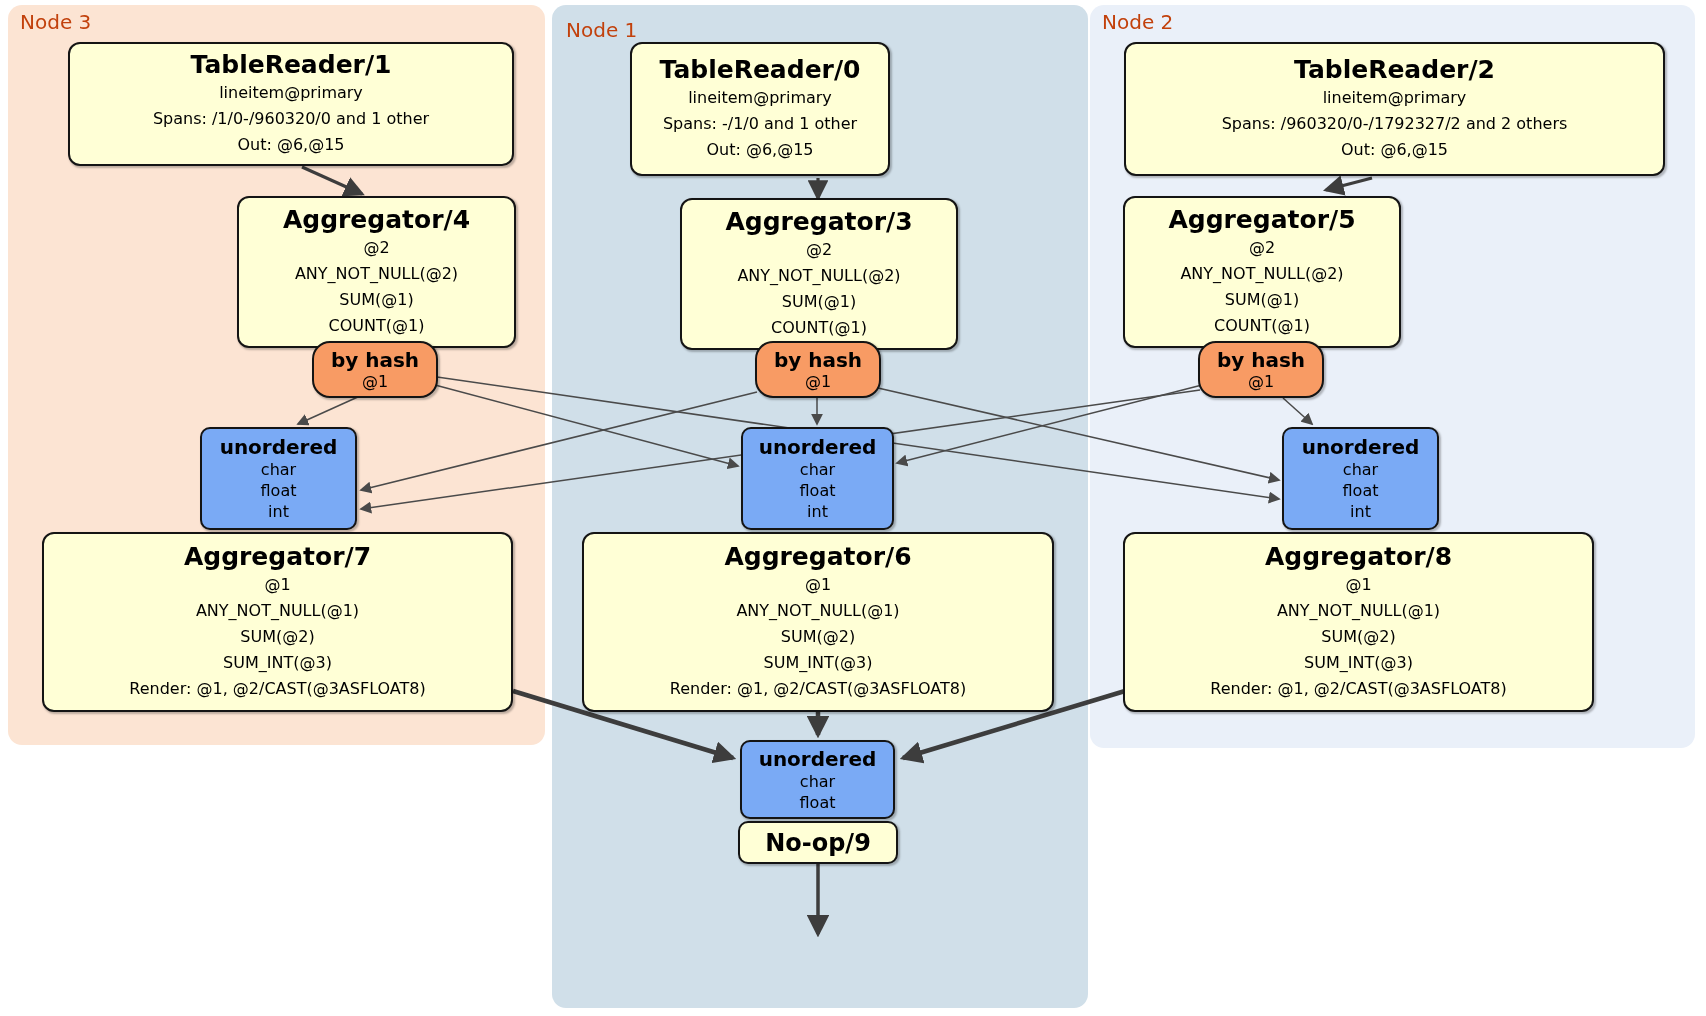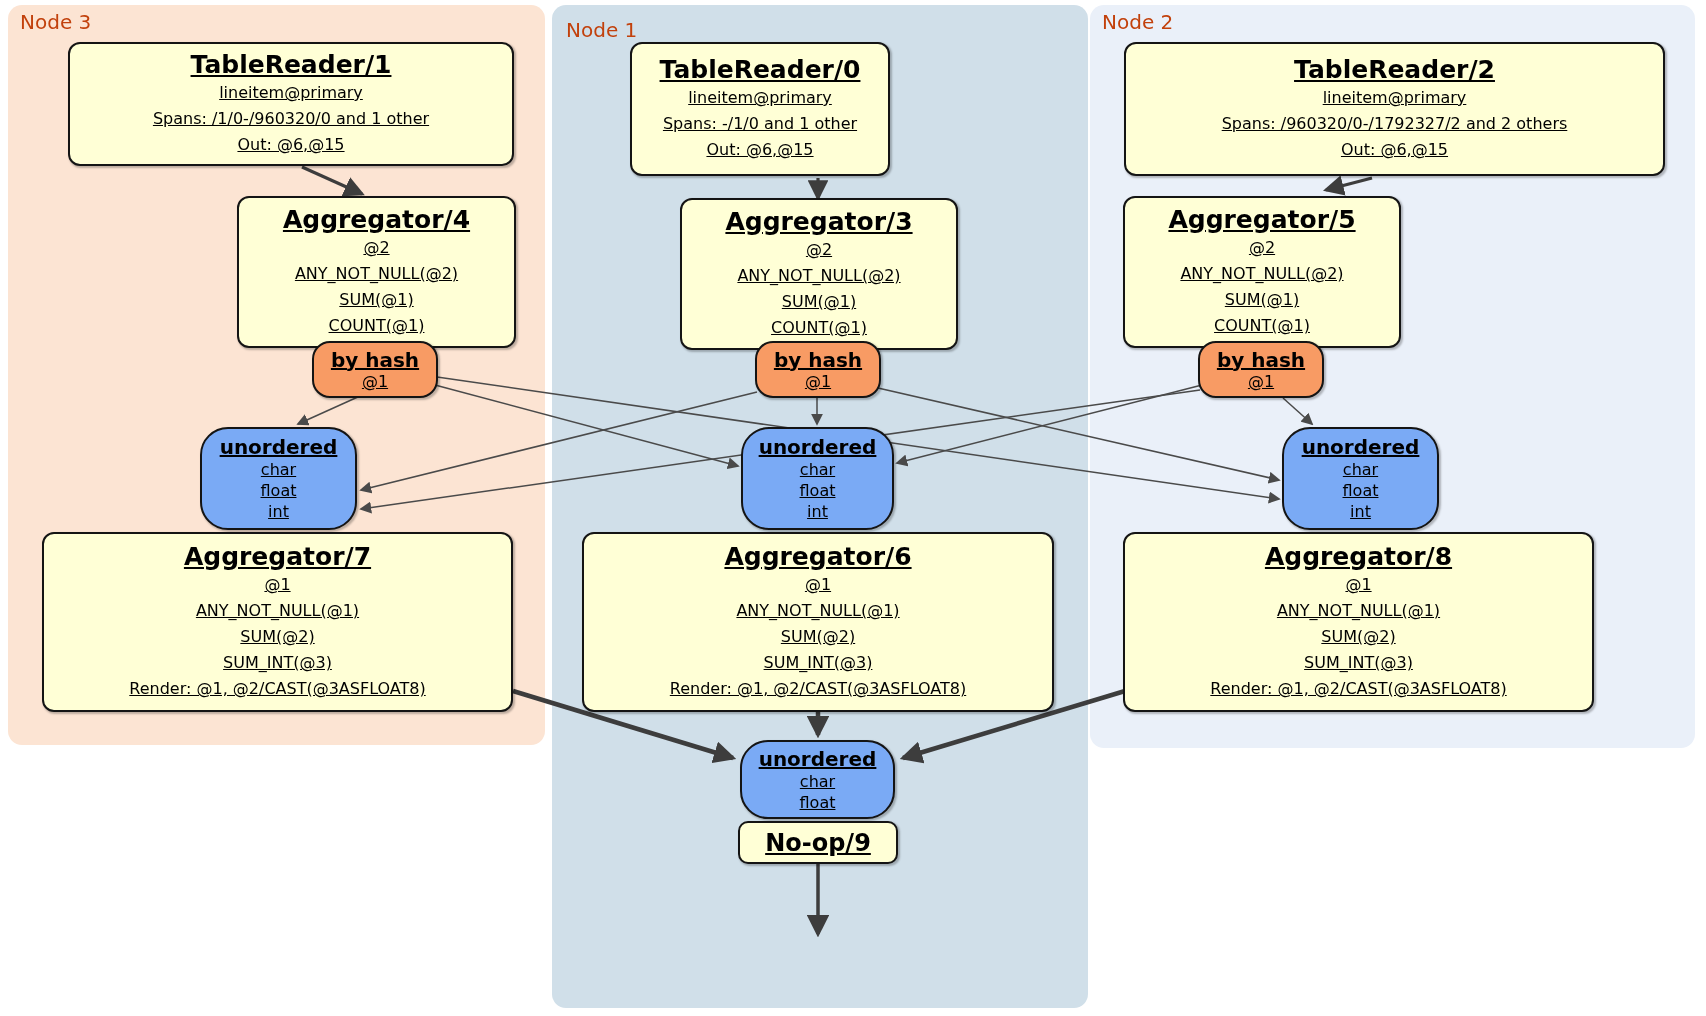--- a/index.html
+++ b/index.html
@@ -12,28 +12,27 @@
   .panel-node1{background:var(--panel-node1);}
   .panel-node2{background:var(--panel-node2);}
   .panel-label{position:absolute;font-size:20px;color:#c2410c;}
   #edges{position:absolute;left:0;top:0;z-index:2;}
   .box{
     position:absolute;z-index:3;box-sizing:border-box;
     border:2px solid #141414;background:var(--processor-fill);
     display:flex;flex-direction:column;justify-content:center;align-items:center;
     text-align:right;border-radius:12px;
     box-shadow:1.5px 1.5px 2px rgba(0,0,0,0.25);
-    text-decoration:underline;
   }
   .box .title{font-weight:bold;font-size:25px;line-height:30px;white-space:nowrap;}
   .box .line{font-size:16px;line-height:26px;white-space:nowrap;}
   .router{background:var(--router-fill);border-radius:18px;}
   .router .title{font-size:20px;line-height:23px;}
   .router .line{font-size:16px;line-height:19px;}
-  .sync{background:var(--sync-fill);border-radius:28px;}
+  .sync{background:var(--sync-fill);border-radius:10px;}
   .sync .title{font-size:20px;line-height:24px;}
   .sync .line{font-size:16px;line-height:21px;}
   .smallbox .title{font-size:24px;line-height:28px;}
 </style>
 </head>
 <body>
 
 <div id="stage">
 
   <div class="panel panel-node3" style="left:8px;top:5px;width:537px;height:740px"></div>

